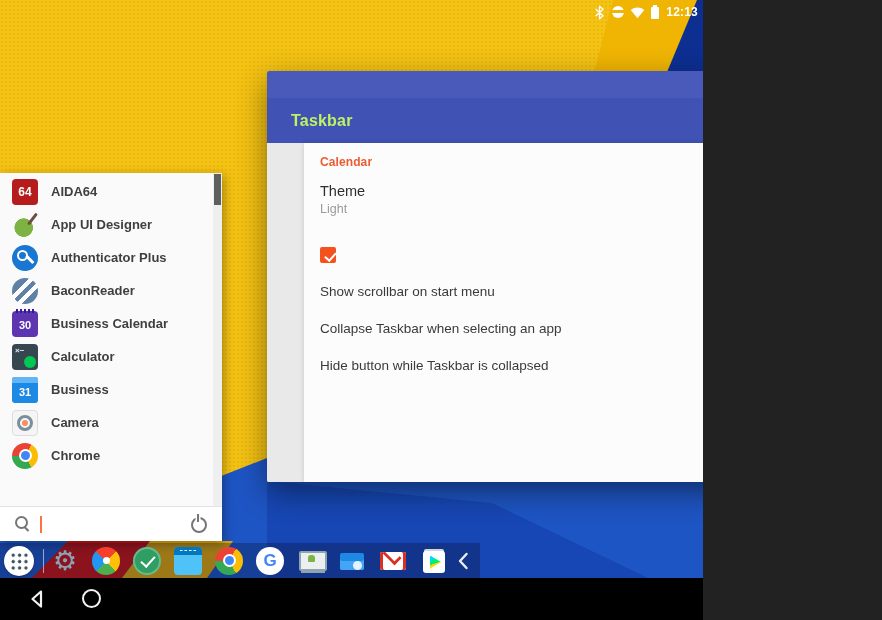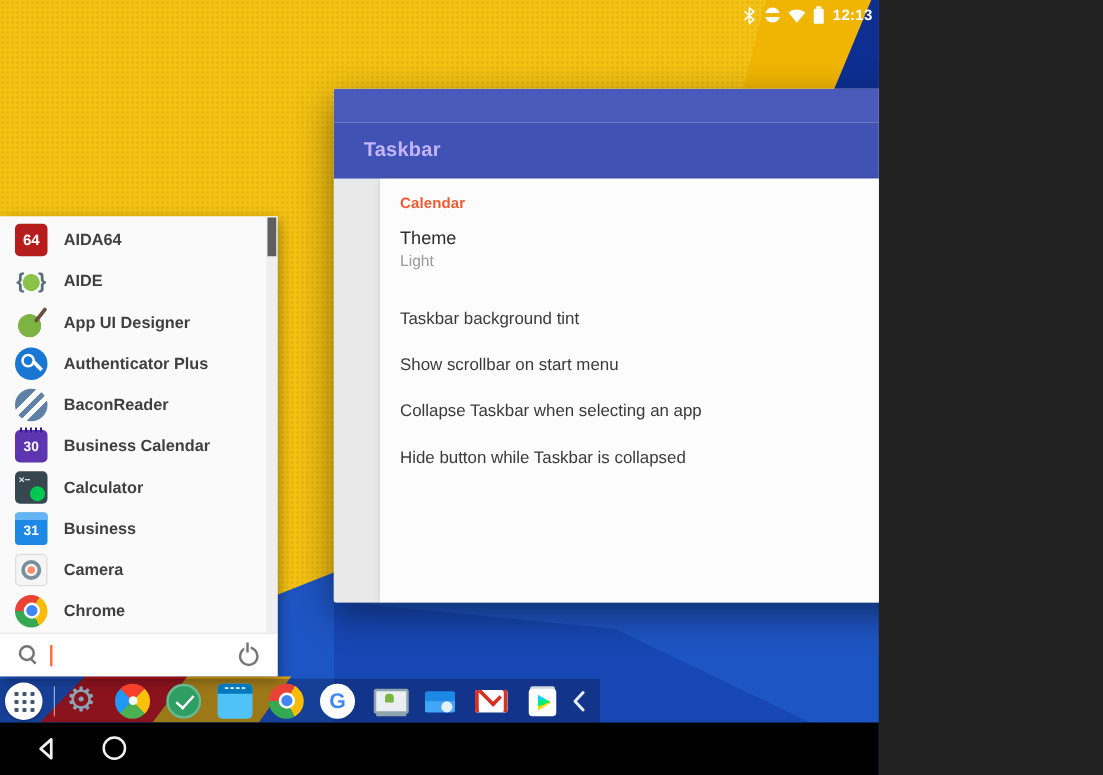--- a/index.html
+++ b/index.html
@@ -24,21 +24,21 @@
   .sb-batt{position:relative;width:8px;height:12px;background:#fff;border-radius:1px;margin-top:1px;}
   .sb-batt:before{content:"";position:absolute;top:-2px;left:2px;width:4px;height:2px;background:#fff;}
   .sb-time{font-size:12px;font-weight:bold;letter-spacing:.2px;margin-left:1px;}
 
   
   .window{position:absolute;left:267px;top:71px;width:569px;height:411px;box-shadow:0 10px 30px rgba(0,0,0,.45);border-radius:2px;overflow:hidden;background:#E9E9E9;}
   .caption{position:absolute;top:0;left:0;right:0;height:27px;background:#4A5ABB;display:flex;align-items:center;justify-content:flex-end;gap:15px;padding-right:14px;}
   .cap-restore{width:13px;height:11px;border:1.5px solid rgba(255,255,255,.7);border-bottom-width:3.5px;border-radius:1px;cursor:default;}
   .cap-close{color:rgba(255,255,255,.75);font-size:16px;line-height:16px;cursor:default;}
   .appbar{position:absolute;top:27px;left:0;right:0;height:45px;background:#4053B4;display:flex;align-items:center;padding:0 24px;}
-  .appbar .title{color:#c4b5fd;font-size:16px;font-weight:bold;letter-spacing:.2px;flex:1;}
+  .appbar .title{color:#bef264;font-size:16px;font-weight:bold;letter-spacing:.2px;flex:1;}
   .toggle{position:relative;width:28px;height:13px;border-radius:7px;background:#BB5B35;}
   .toggle .thumb{position:absolute;right:-2px;top:-2.5px;width:18px;height:18px;border-radius:50%;background:#FF5722;box-shadow:0 1px 2px rgba(0,0,0,.4);}
   .wincontent{position:absolute;top:72px;left:0;right:0;bottom:0;background:#E9E9E9;}
   .card{position:absolute;left:37px;right:31px;top:0;bottom:0;background:#FCFCFC;box-shadow:0 0 5px rgba(0,0,0,.14);overflow:hidden;padding:0 0;}
   .section-label{margin:12px 16px 4px;font-size:12px;color:#EE5B32;font-weight:bold;letter-spacing:.1px;}
   .pref-item{padding:9px 16px 10px;cursor:default;}
   .pref-label{font-size:14.5px;color:#2E2E2E;line-height:18px;}
   .pref-value{font-size:12.5px;color:#9A9A9A;line-height:16px;margin-top:1px;}
   .check-list{margin-top:9px;}
   .check-row{height:37px;display:flex;align-items:center;padding:0 10px 0 16px;cursor:default;}
@@ -175,21 +175,20 @@
 
             <div class="pref-item">
               <div class="pref-label">Theme</div>
               <div class="pref-value">Light</div>
             </div>
           </div>
 
         <div class="check-list">
 
         <div class="check-row">
-              <span class="label">Taskbar background tint</span>
               <span class="checkbox checked"></span>
             </div>
             <div class="check-row">
               <span class="label">Show scrollbar on start menu</span>
               <span class="checkbox checked"></span>
             </div>
             <div class="check-row">
               <span class="label">Collapse Taskbar when selecting an app</span>
               <span class="checkbox checked"></span>
             </div>
@@ -201,24 +200,20 @@
       </div>
     </div>
   </div>
 
   <div class="startmenu">
     <div class="applist">
 
     <div class="app-row">
           <span class="aicon icon-aida64"></span>
           <span class="label">AIDA64</span>
-        </div>
-        <div class="app-row">
-          <span class="aicon icon-aide"></span>
-          <span class="label">AIDE</span>
         </div>
         <div class="app-row">
           <span class="aicon icon-appui"></span>
           <span class="label">App UI Designer</span>
         </div>
         <div class="app-row">
           <span class="aicon icon-authplus"></span>
           <span class="label">Authenticator Plus</span>
         </div>
         <div class="app-row">

